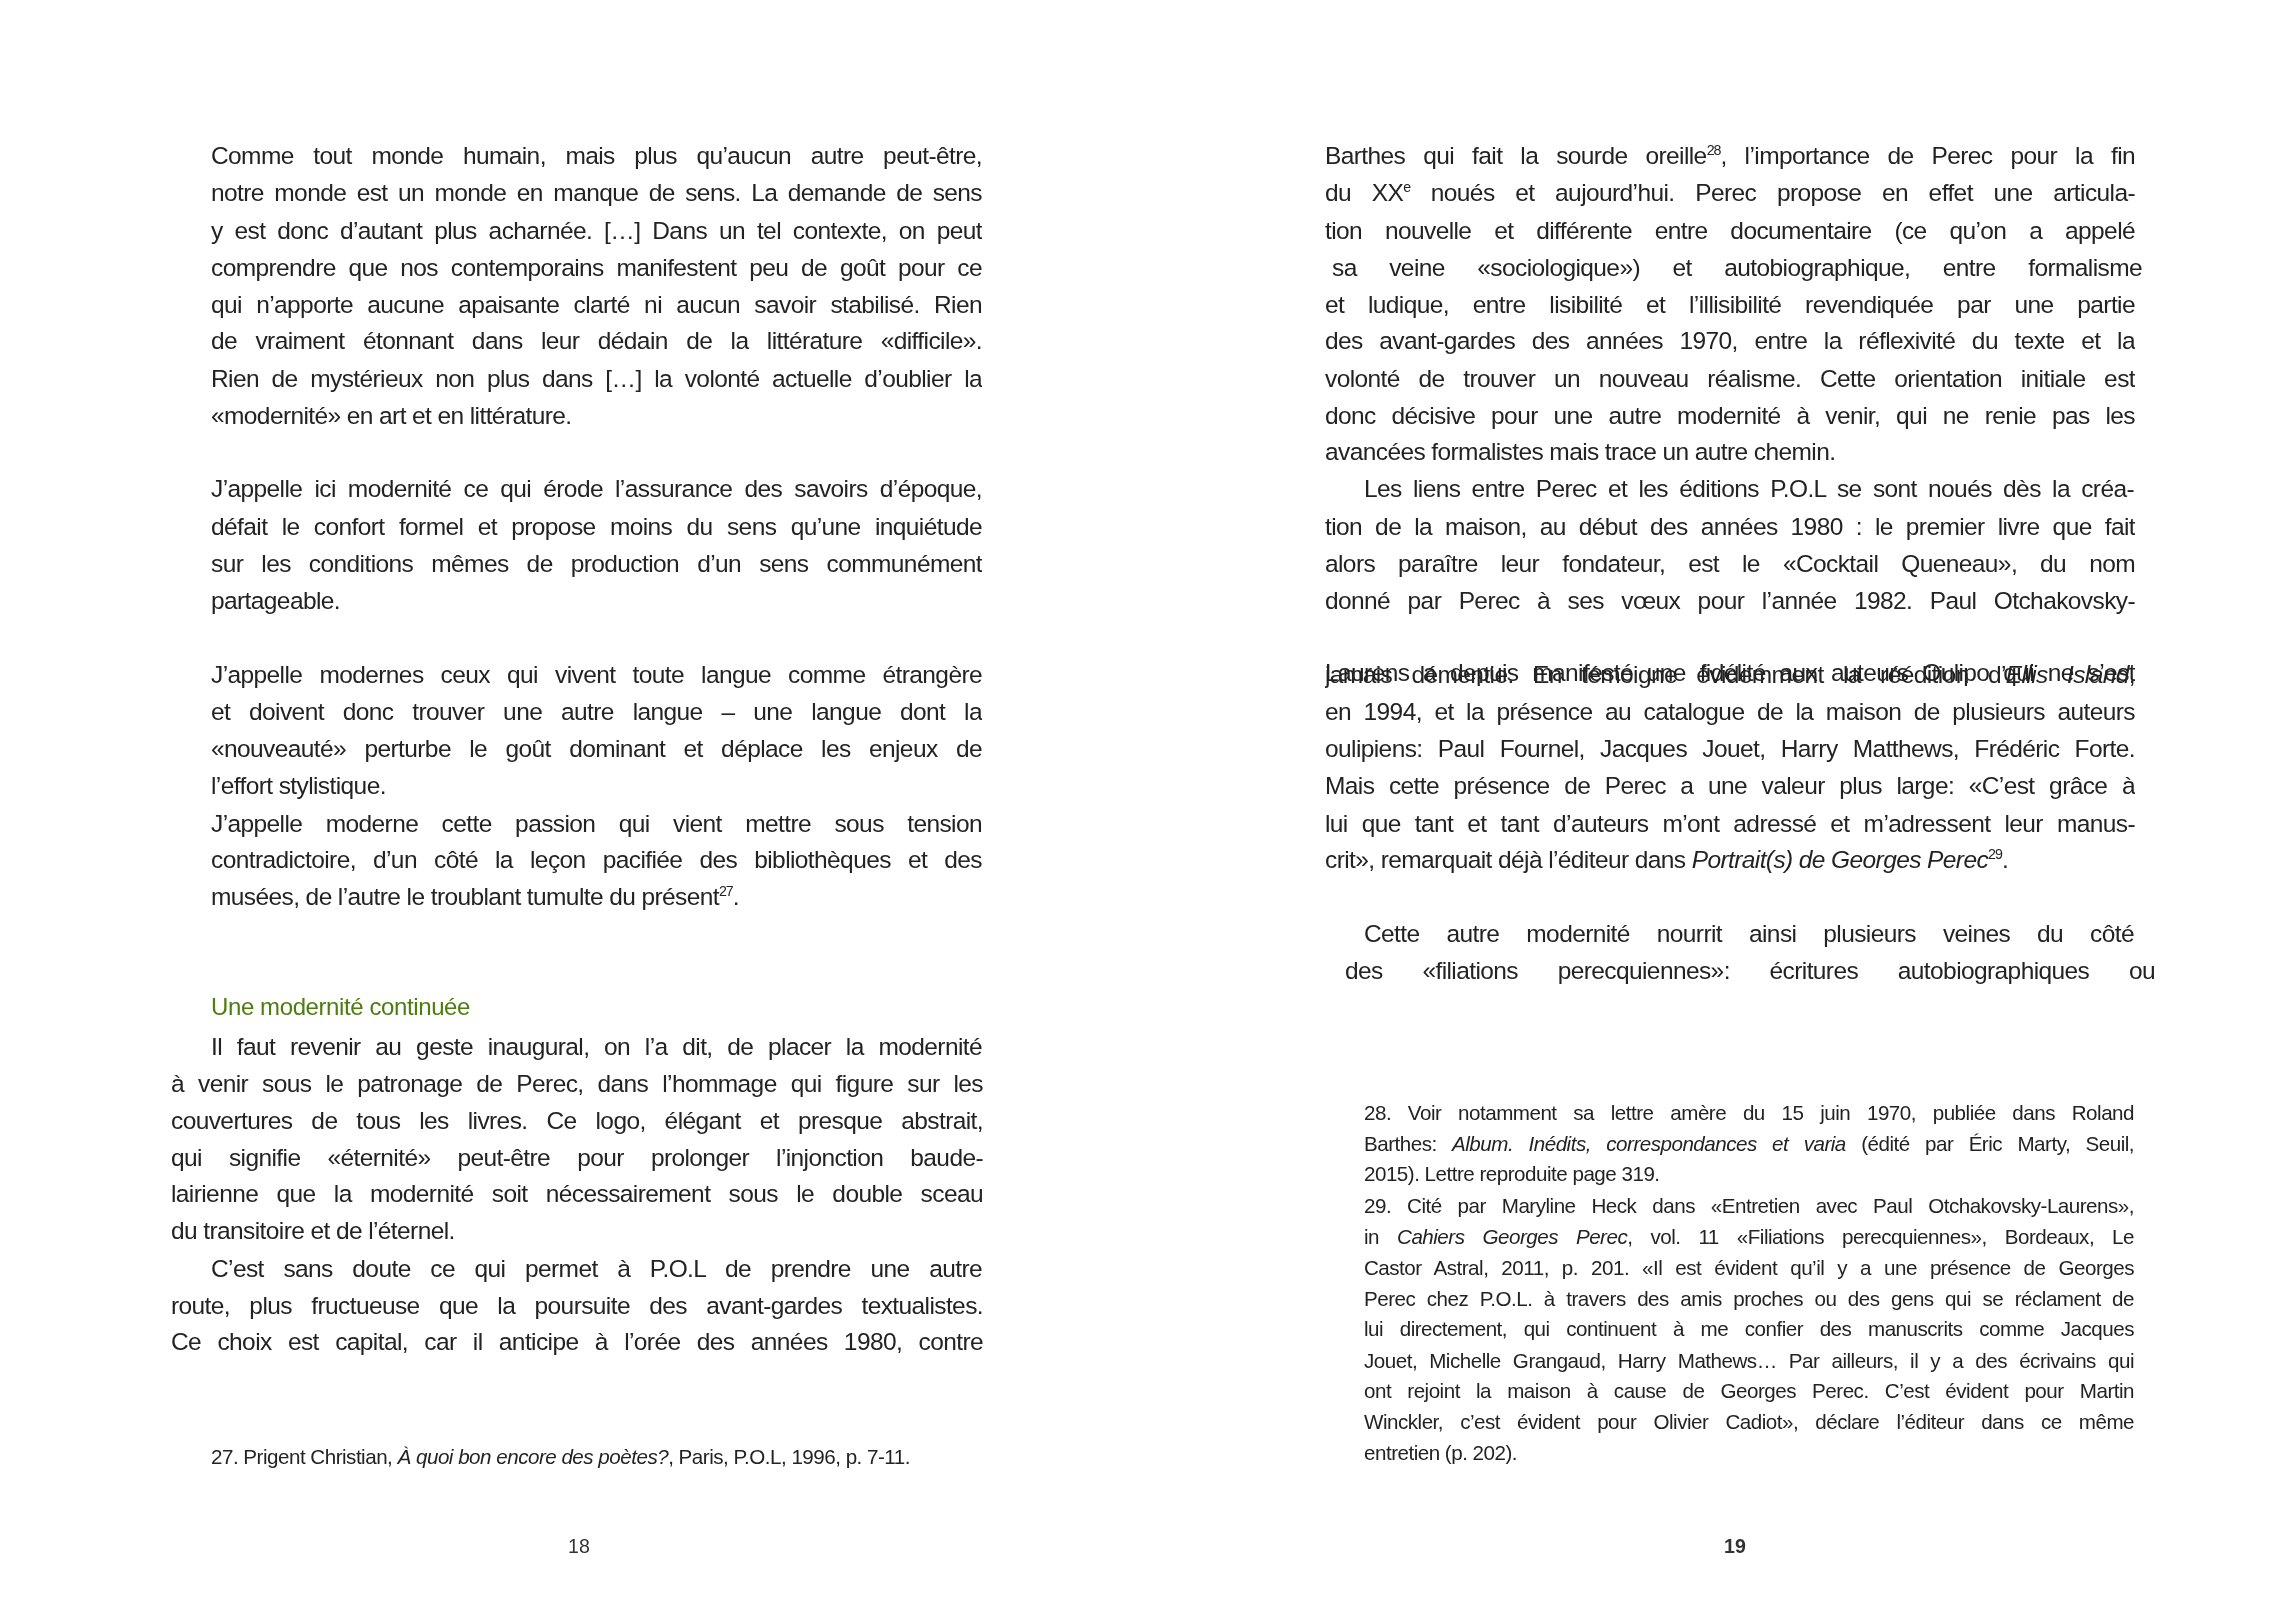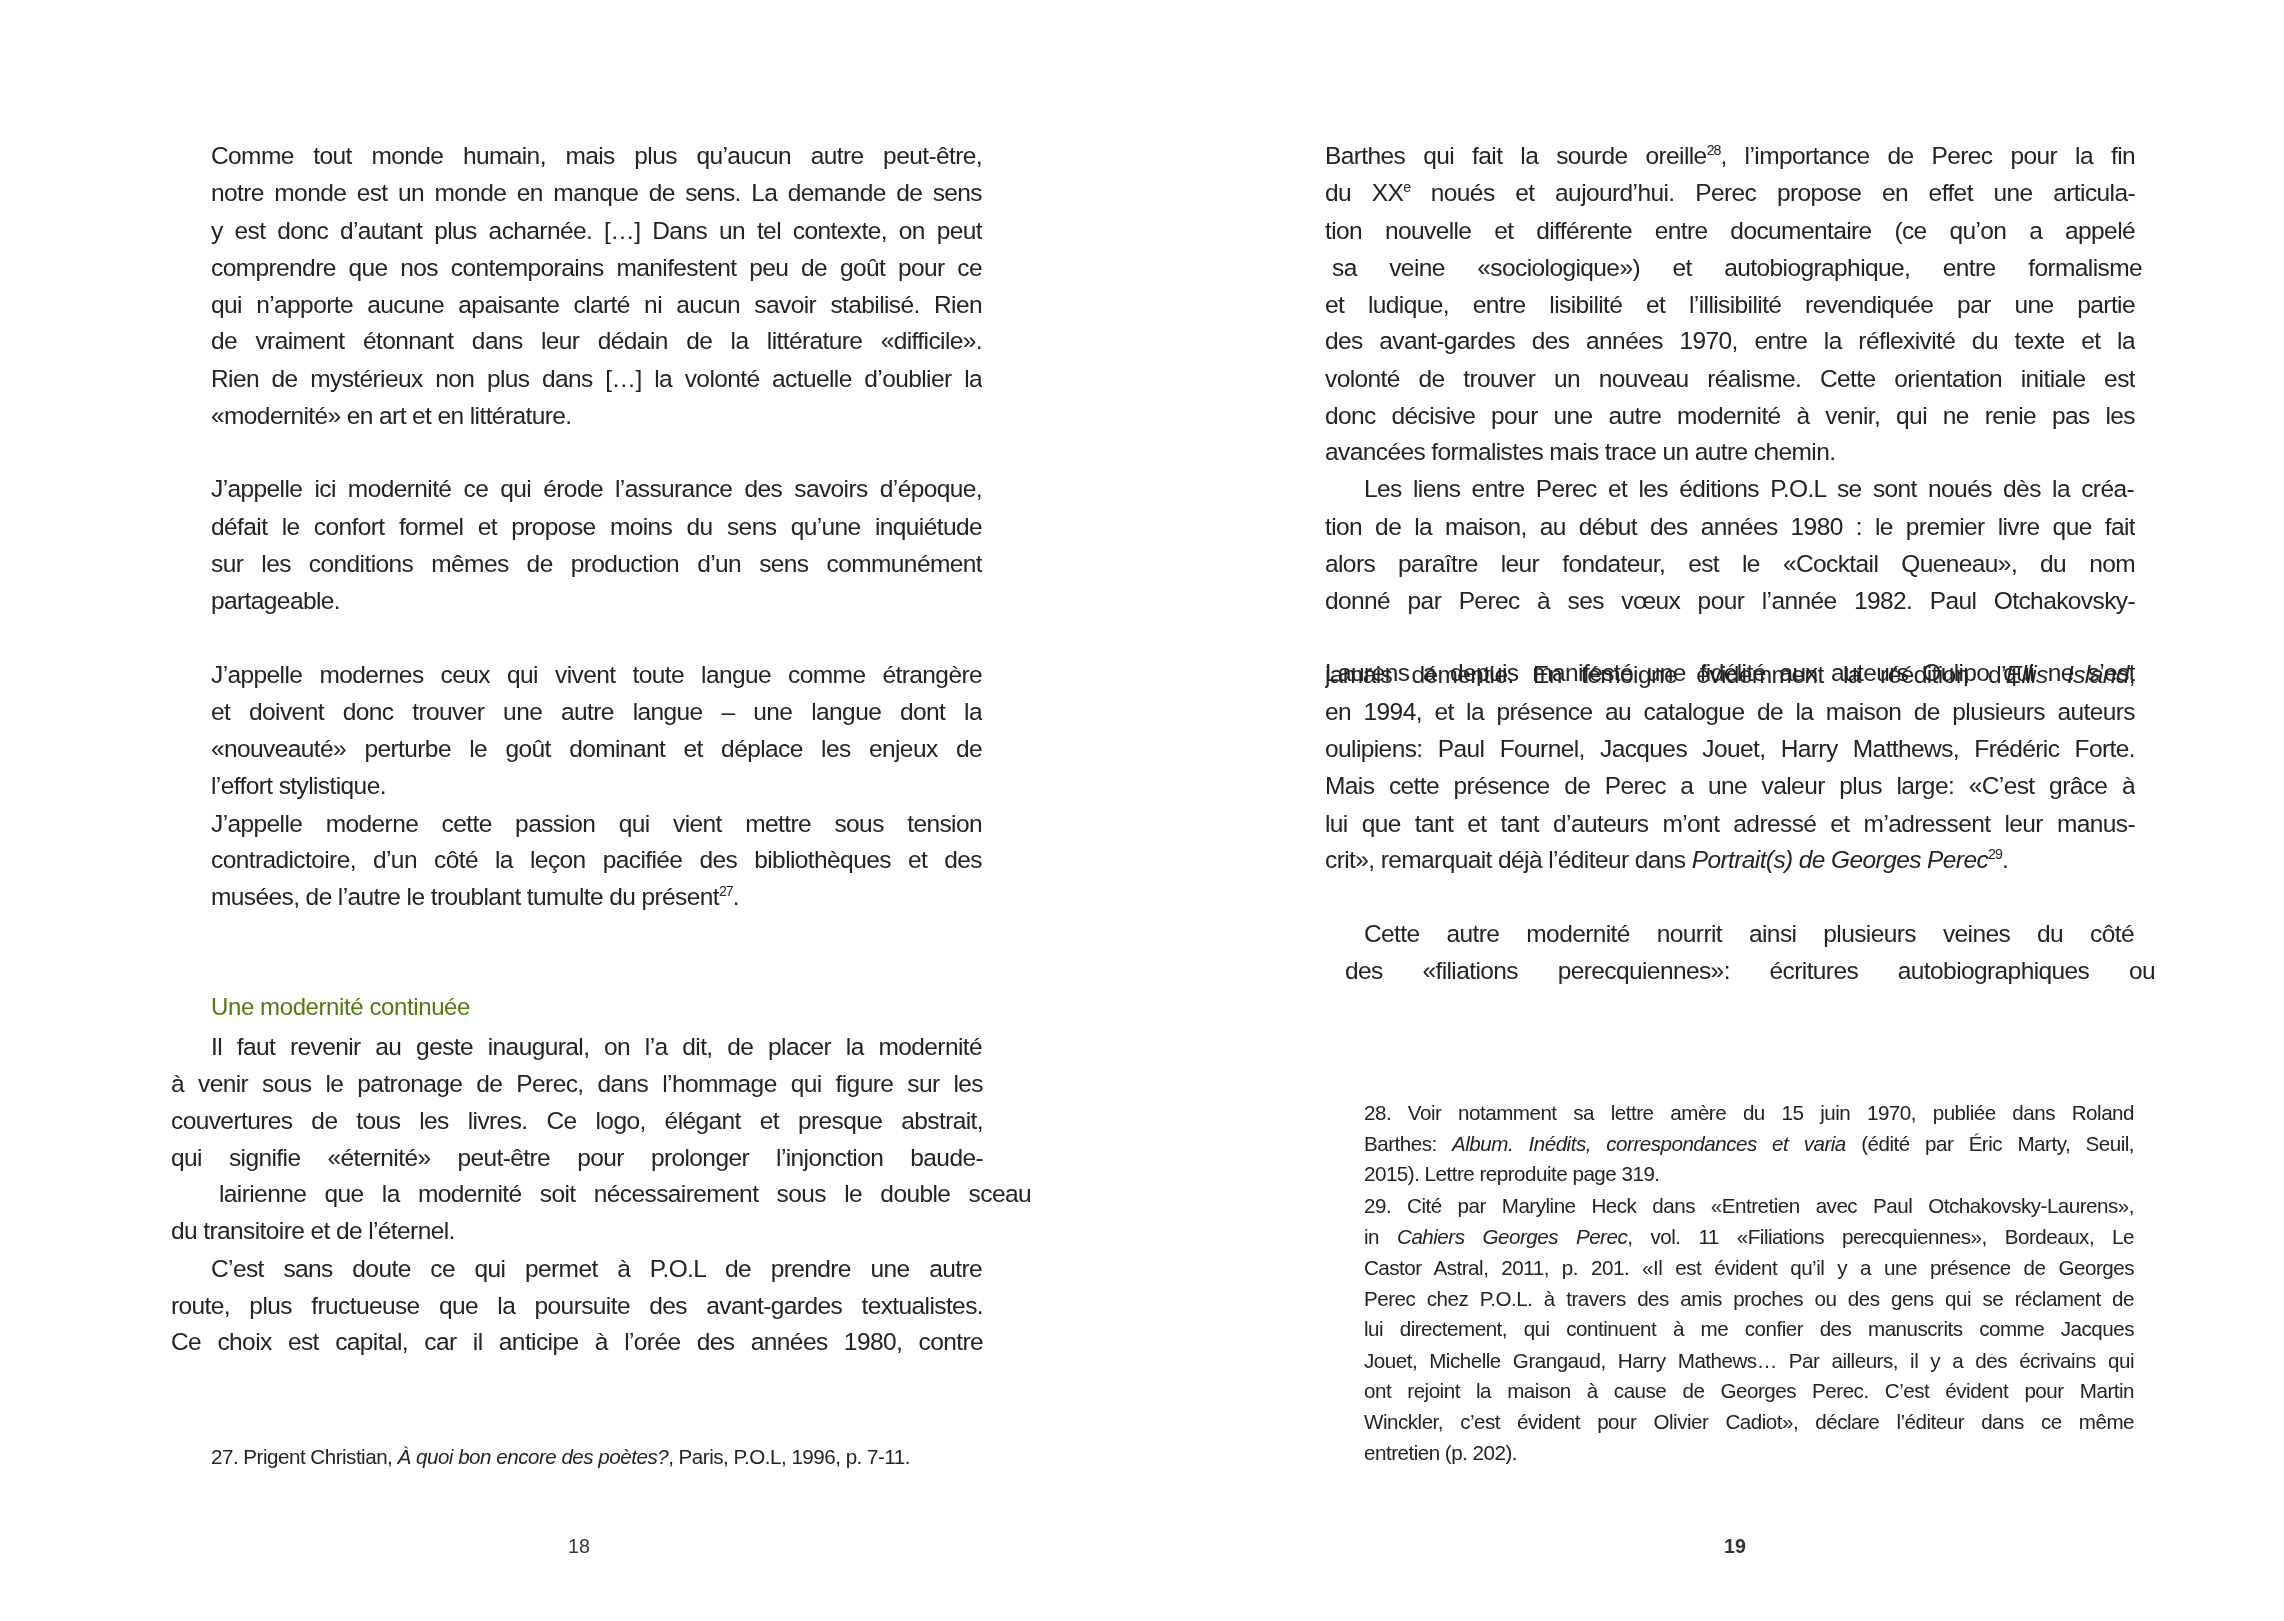--- a/index.html
+++ b/index.html
@@ -53,21 +53,21 @@
     </div>
   </div>
 
   <div class="ln h2" style="left:211px;top:992px;">Une modernité continuée</div>
 
   <div>
     <div class="ln j" style="left: 211px; top: 1032px; width: 771px; white-space: normal;">Il faut revenir au geste inaugural, on l’a dit, de placer la modernité</div>
     <div class="ln j" style="left: 171px; top: 1069px; width: 812px; white-space: normal;">à venir sous le patronage de Perec, dans l’hommage qui figure sur les</div>
     <div class="ln j" style="left: 171px; top: 1106px; width: 812px; white-space: normal;">couvertures de tous les livres. Ce logo, élégant et presque abstrait,</div>
     <div class="ln j" style="left: 171px; top: 1143px; width: 812px; white-space: normal;">qui signifie «éternité» peut-être pour prolonger l’injonction baude-</div>
-    <div class="ln j" style="left: 171px; top: 1179px; width: 812px; white-space: normal; margin-left: 48px;">lairienne que la modernité soit nécessairement sous le double sceau</div>
+    <div class="ln j" style="left: 171px; top: 1179px; width: 812px; white-space: normal;">lairienne que la modernité soit nécessairement sous le double sceau</div>
     <div class="ln" style="left:171px;top:1216px;">du transitoire et de l’éternel.</div>
   </div>
 
   <div>
     <div class="ln j" style="left: 211px; top: 1254px; width: 771px; white-space: normal;">C’est sans doute ce qui permet à P.O.L de prendre une autre</div>
     <div class="ln j" style="left: 171px; top: 1291px; width: 812px; white-space: normal;">route, plus fructueuse que la poursuite des avant-gardes textualistes.</div>
     <div class="ln j" style="left: 171px; top: 1327px; width: 812px; white-space: normal;">Ce choix est capital, car il anticipe à l’orée des années 1980, contre</div>
   </div>
 
   <div class="ln fn" style="left:211px;top:1444px;">

